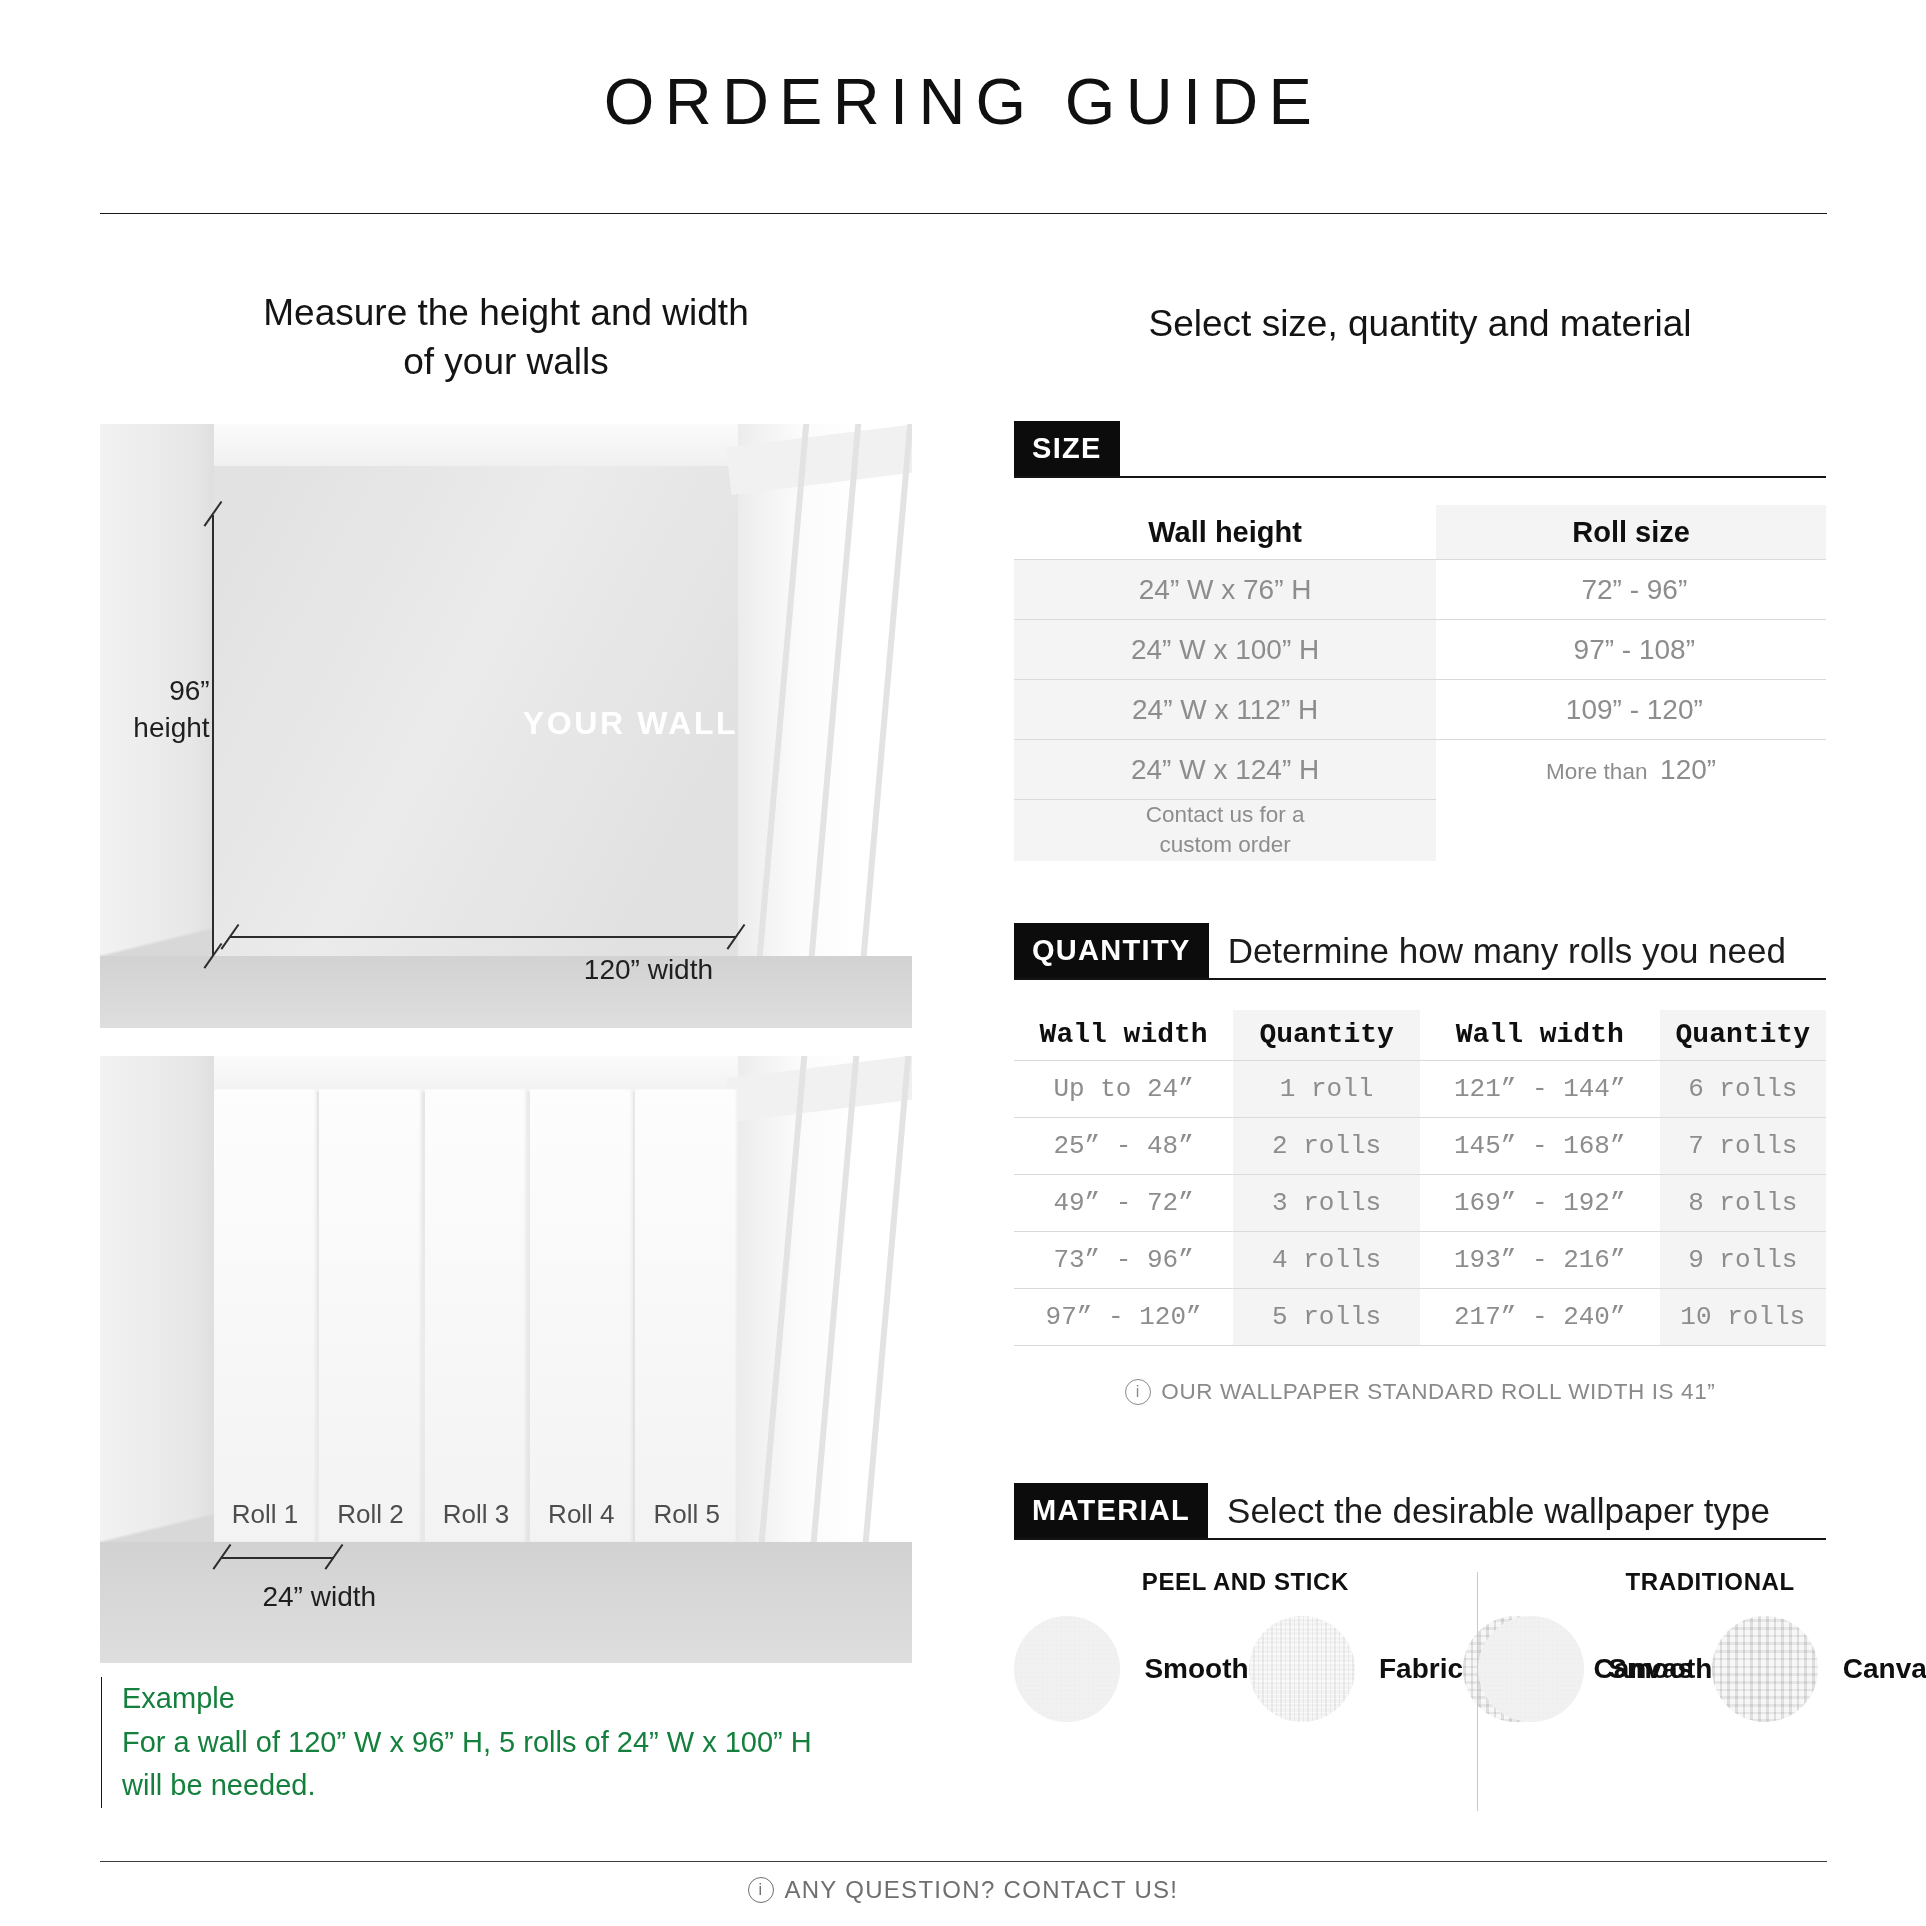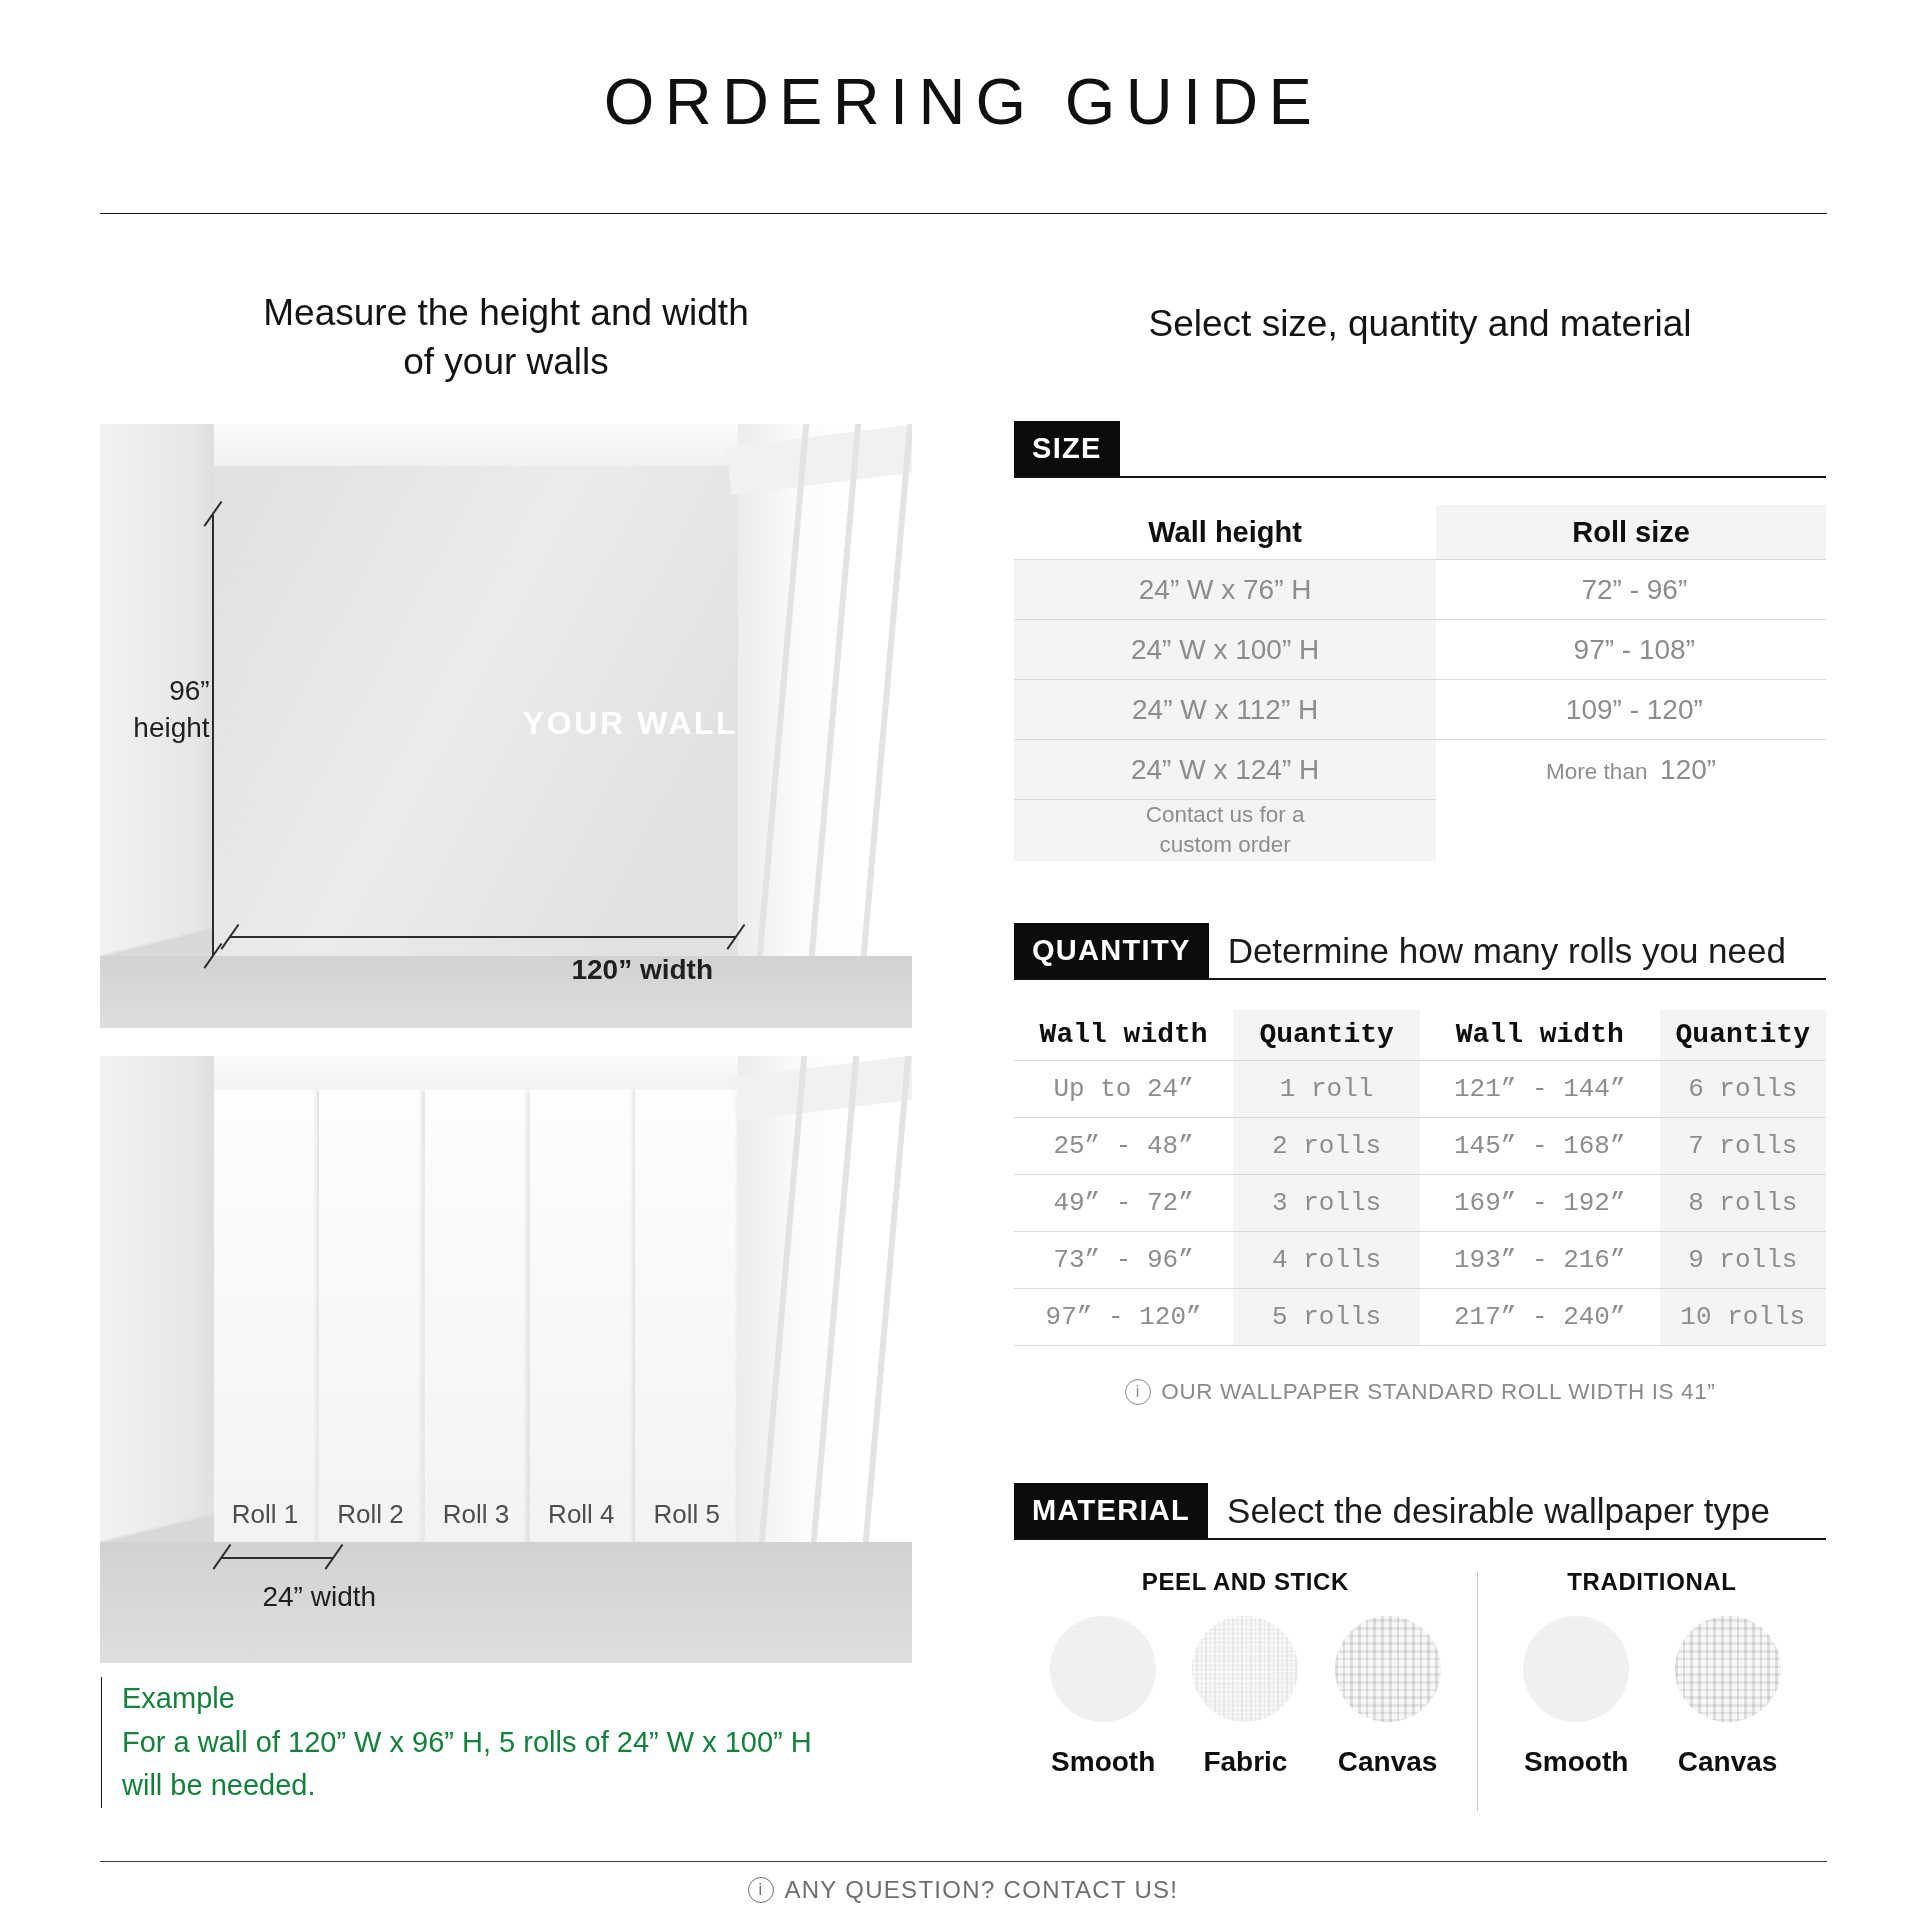--- a/index.html
+++ b/index.html
@@ -65,21 +65,21 @@
   .dim-line-v .t-top { top:-1.3px; left:-14px; }
   .dim-line-v .t-bot { bottom:-1.3px; left:-14px; }
   .dim-line-h .t-left  { top:-0.6px; left:-14.8px; }
   .dim-line-h .t-right { top:-0.6px; right:-14.8px; }
 
   .dim-label { position:absolute; color:#1f1f1f; font-size:28px; line-height:1.35;
     text-align:right; white-space:pre-line; }
   #room1 .height-label { left:0; width:13.5%; top:41%; }
   #room1 .wall-label { left:14%; width:64.6%; top:46%; color:#ffffff; font-weight:bold;
     font-size:32px; letter-spacing:2.6px; white-space:normal; }
-  #room1 .width-label { left:13.5%; width:62%; top:87.3%;font-weight:bold; }
+  #room1 .width-label { left:13.5%; width:62%; top:87.3%; }
   #room2 .width-label { left:10%; width:24%; top:86%; }
 
   
   .panels { position:absolute; left:14%; top:5.5%; width:64.6%; height:74.5%;
     display:flex; gap:2.6px; }
   .panel { flex:1; position:relative;
     background:linear-gradient(to bottom,#fdfdfd,#f3f3f3);
     box-shadow:inset -1.9px 0 2.6px rgba(0,0,0,0.05); }
   .panel-label { position:absolute; bottom:2.5%; width:100%; text-align:center;
     color:#4d4d4d; font-size:26px; }
@@ -119,21 +119,21 @@
 
   
   .material-groups { margin-top:28px; display:flex; }
   .group { display:flex; flex-direction:column; }
   .group-ps { width:57%; }
   .group-divider { border-left:1.3px solid #c9c9c9; height:239px; margin-top:3.9px; }
   .group-tr { flex:1; }
   .group-title { text-align:center; font-weight:bold; font-size:24px; letter-spacing:0.6px;
     color:#101010; margin-bottom:20px; }
   .swatch-row { display:flex; justify-content:space-evenly; }
-  .swatch { display:flex; flex-direction:column; align-items:center; gap:24.4px; }
+  .swatch { display:flex; flex-direction:row; align-items:center; gap:24.4px; }
   .circle { width:106px; height:106px; border-radius:50%; }
   .texture-smooth { background-color:#f1f1f1;
     background-image:radial-gradient(rgba(0,0,0,0.03) 0.6px, rgba(0,0,0,0) 1px);
     background-size:4.5px 4.5px; }
   .texture-fabric { background-color:#f3f3f3;
     background-image:repeating-linear-gradient(90deg, rgba(0,0,0,0.055) 0 1.3px, rgba(0,0,0,0) 1.3px 4.5px),
                      repeating-linear-gradient(0deg, rgba(255,255,255,0.65) 0 1.3px, rgba(0,0,0,0) 1.3px 4.5px); }
   .texture-canvas { background-color:#f7f7f7;
     background-image:repeating-linear-gradient(90deg, rgba(0,0,0,0.10) 0 2.6px, rgba(0,0,0,0) 2.6px 7.7px),
                      repeating-linear-gradient(0deg, rgba(0,0,0,0.07) 0 2.6px, rgba(0,0,0,0) 2.6px 7.7px); }

